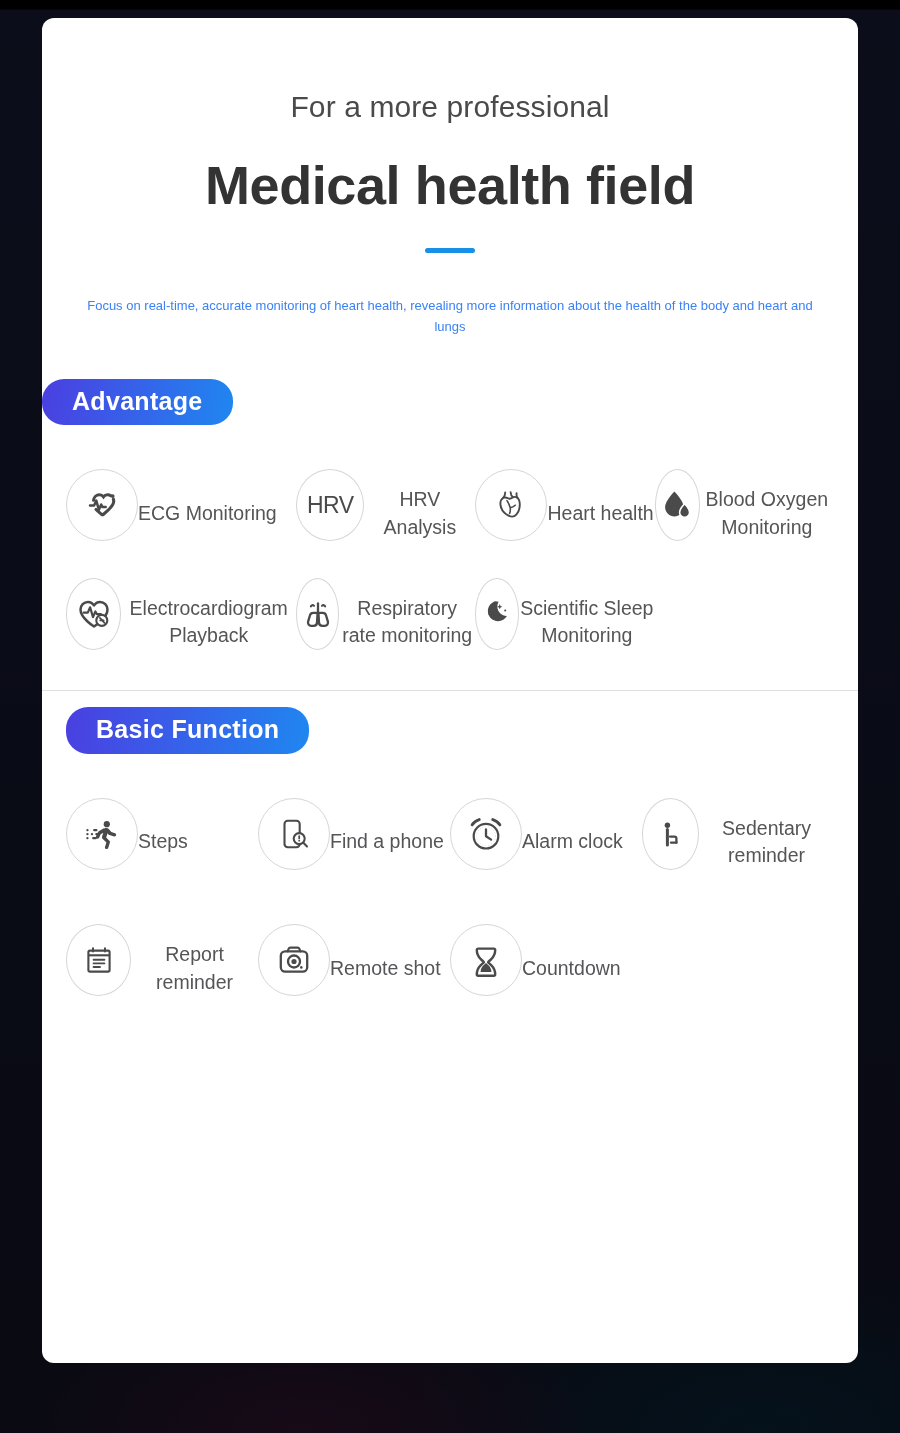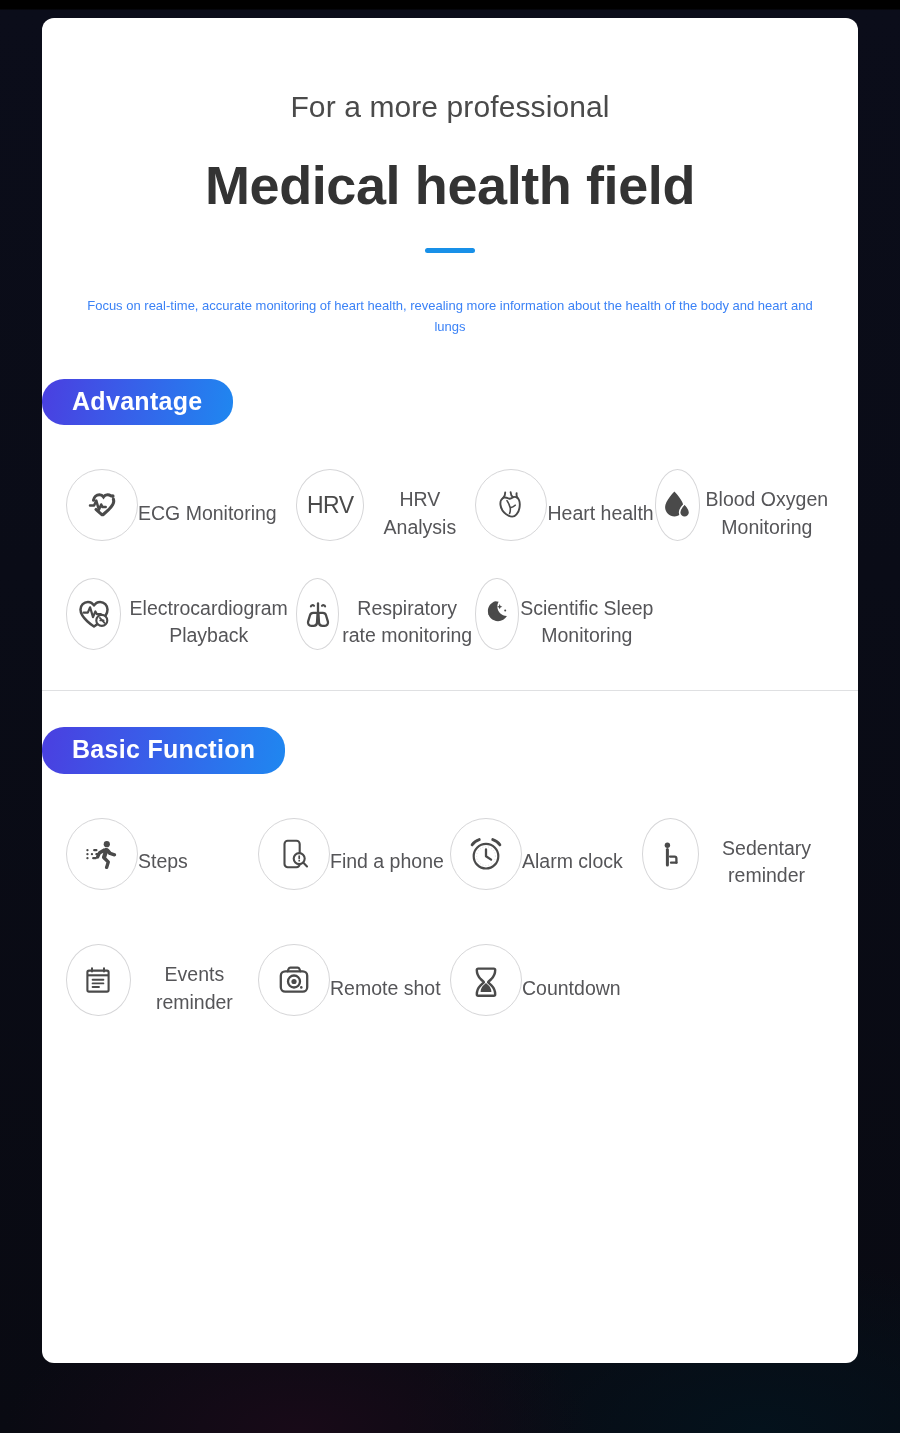--- a/index.html
+++ b/index.html
@@ -80,21 +80,21 @@
     padding: 9px 30px 10px 30px;
     border-radius: 22px;
     color: #ffffff;
     font-size: 25px;
     font-weight: 700;
     letter-spacing: .3px;
     line-height: 1.1;
     background: linear-gradient(100deg, #4a3fe0 0%, #3b5ae8 38%, #1f87f0 100%);
   }
   .badge-advantage { margin-top: 42px; }
-  .badge-basic { margin-top: 36px; }
+  .badge-basic { margin-top: 16px; padding-left: 24px; }
 
   
   .grid {
     display: grid;
     grid-template-columns: repeat(4, 1fr);
     padding: 0 24px;
     box-sizing: border-box;
   }
   .grid-adv  { margin-top: 44px; row-gap: 36px; }
   .grid-basic{ margin-top: 44px; row-gap: 54px; }
@@ -303,21 +303,21 @@
 
       <div class="cell">
         <div class="circle">
           <svg width="40" height="40" viewBox="0 0 40 40" fill="none">
             <path d="M14 8.2v3.4M26 8.2v3.4" stroke="#4a4a4a" stroke-width="2" stroke-linecap="round"></path>
             <rect x="9.4" y="10.6" width="21.2" height="21" rx="1.6" stroke="#4a4a4a" stroke-width="2.1" fill="none"></rect>
             <path d="M9.4 15.3h21.2" stroke="#4a4a4a" stroke-width="2.1"></path>
             <path d="M14.6 19.8h10.8M14.6 23.4h10.8M14.6 27h6.4" stroke="#4a4a4a" stroke-width="1.9" stroke-linecap="round"></path>
           </svg>
         </div>
-        <div class="cell-label">Events reminder</div>
+        <div class="cell-label">Report reminder</div>
       </div>
 
       <div class="cell">
         <div class="circle">
           <svg width="42" height="42" viewBox="0 0 42 42" fill="none">
             <path d="M14.6 12.3l1-2.4c.3-.7 1-1.2 1.8-1.2h7.2c.8 0 1.5.5 1.8 1.2l1 2.4" stroke="#4a4a4a" stroke-width="2.2" stroke-linecap="round" stroke-linejoin="round" fill="none"></path>
             <rect x="7.8" y="12.3" width="26.4" height="20.4" rx="4.4" stroke="#4a4a4a" stroke-width="2.3" fill="none"></rect>
             <circle cx="21" cy="22.5" r="6" stroke="#4a4a4a" stroke-width="2.3" fill="none"></circle>
             <circle cx="21" cy="22.5" r="2.6" fill="#4a4a4a"></circle>
             <circle cx="28.3" cy="28.4" r="1.3" fill="#4a4a4a"></circle>

